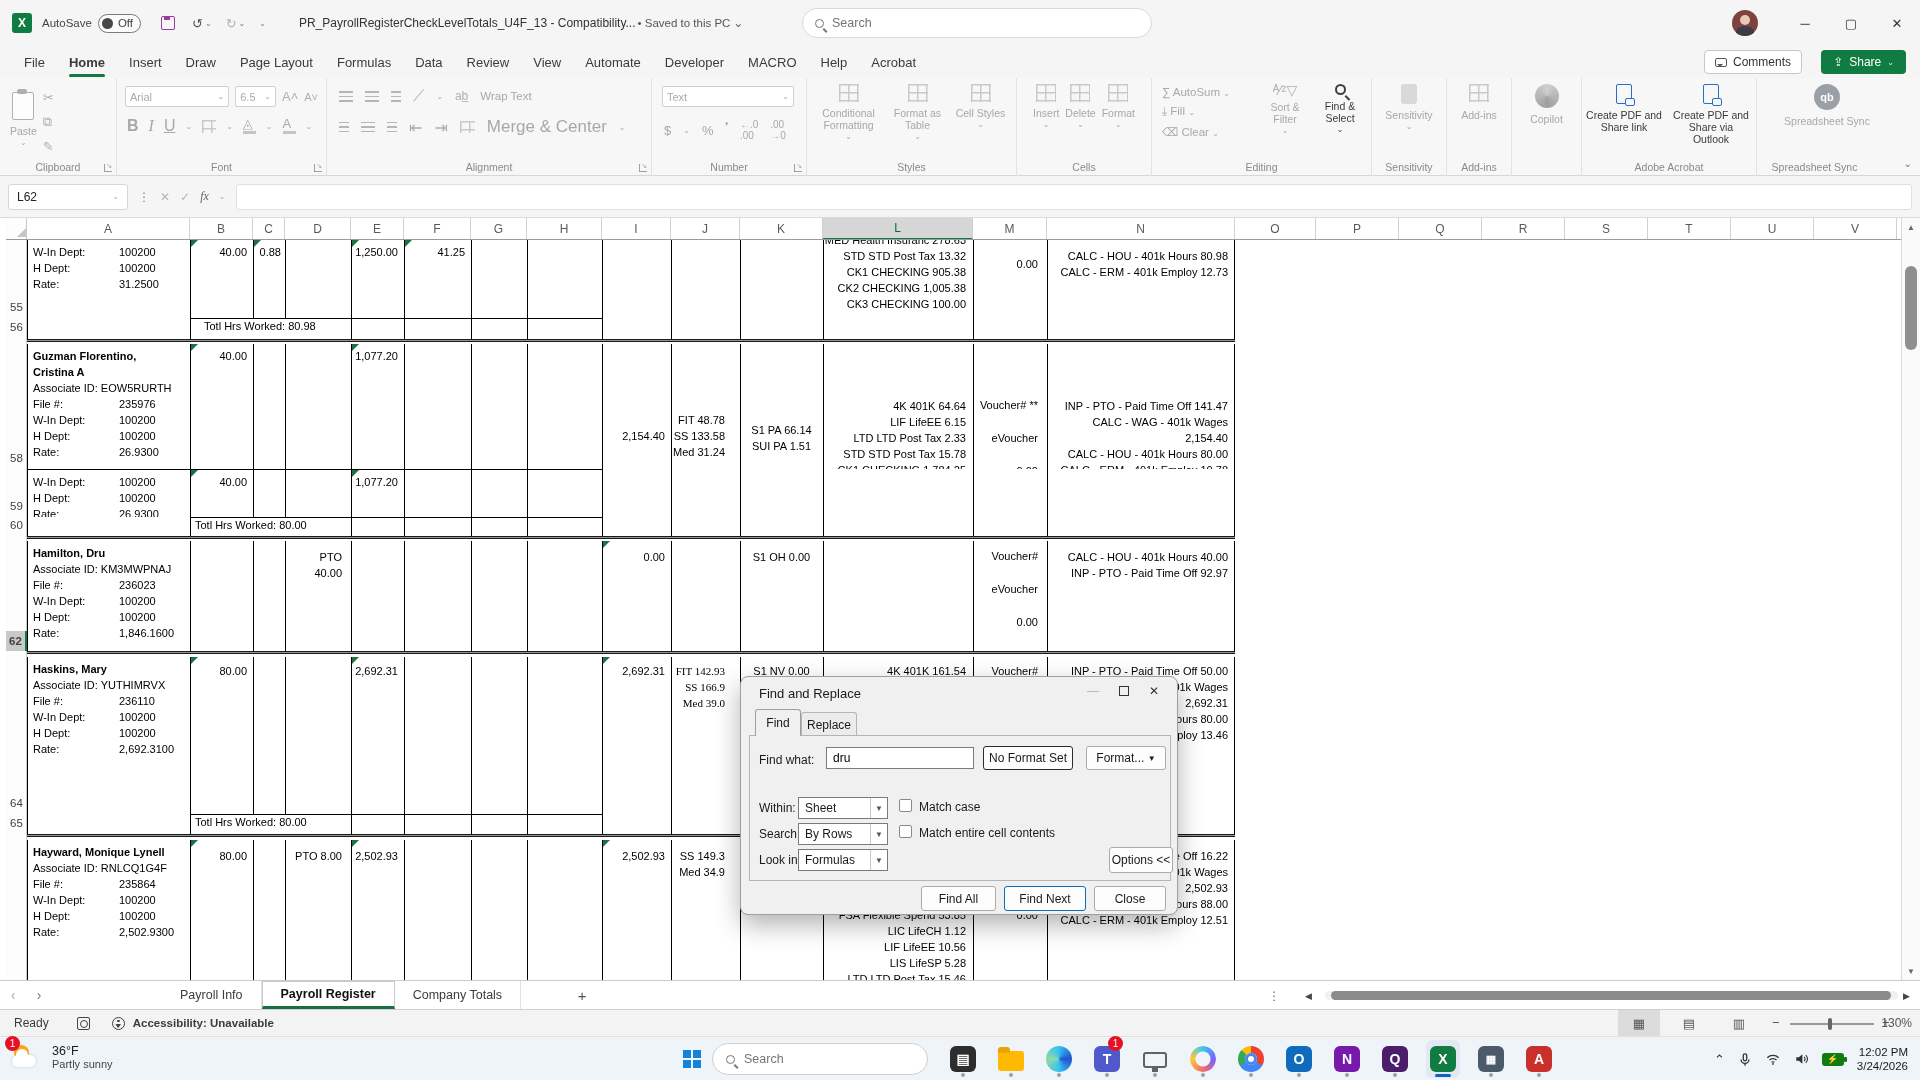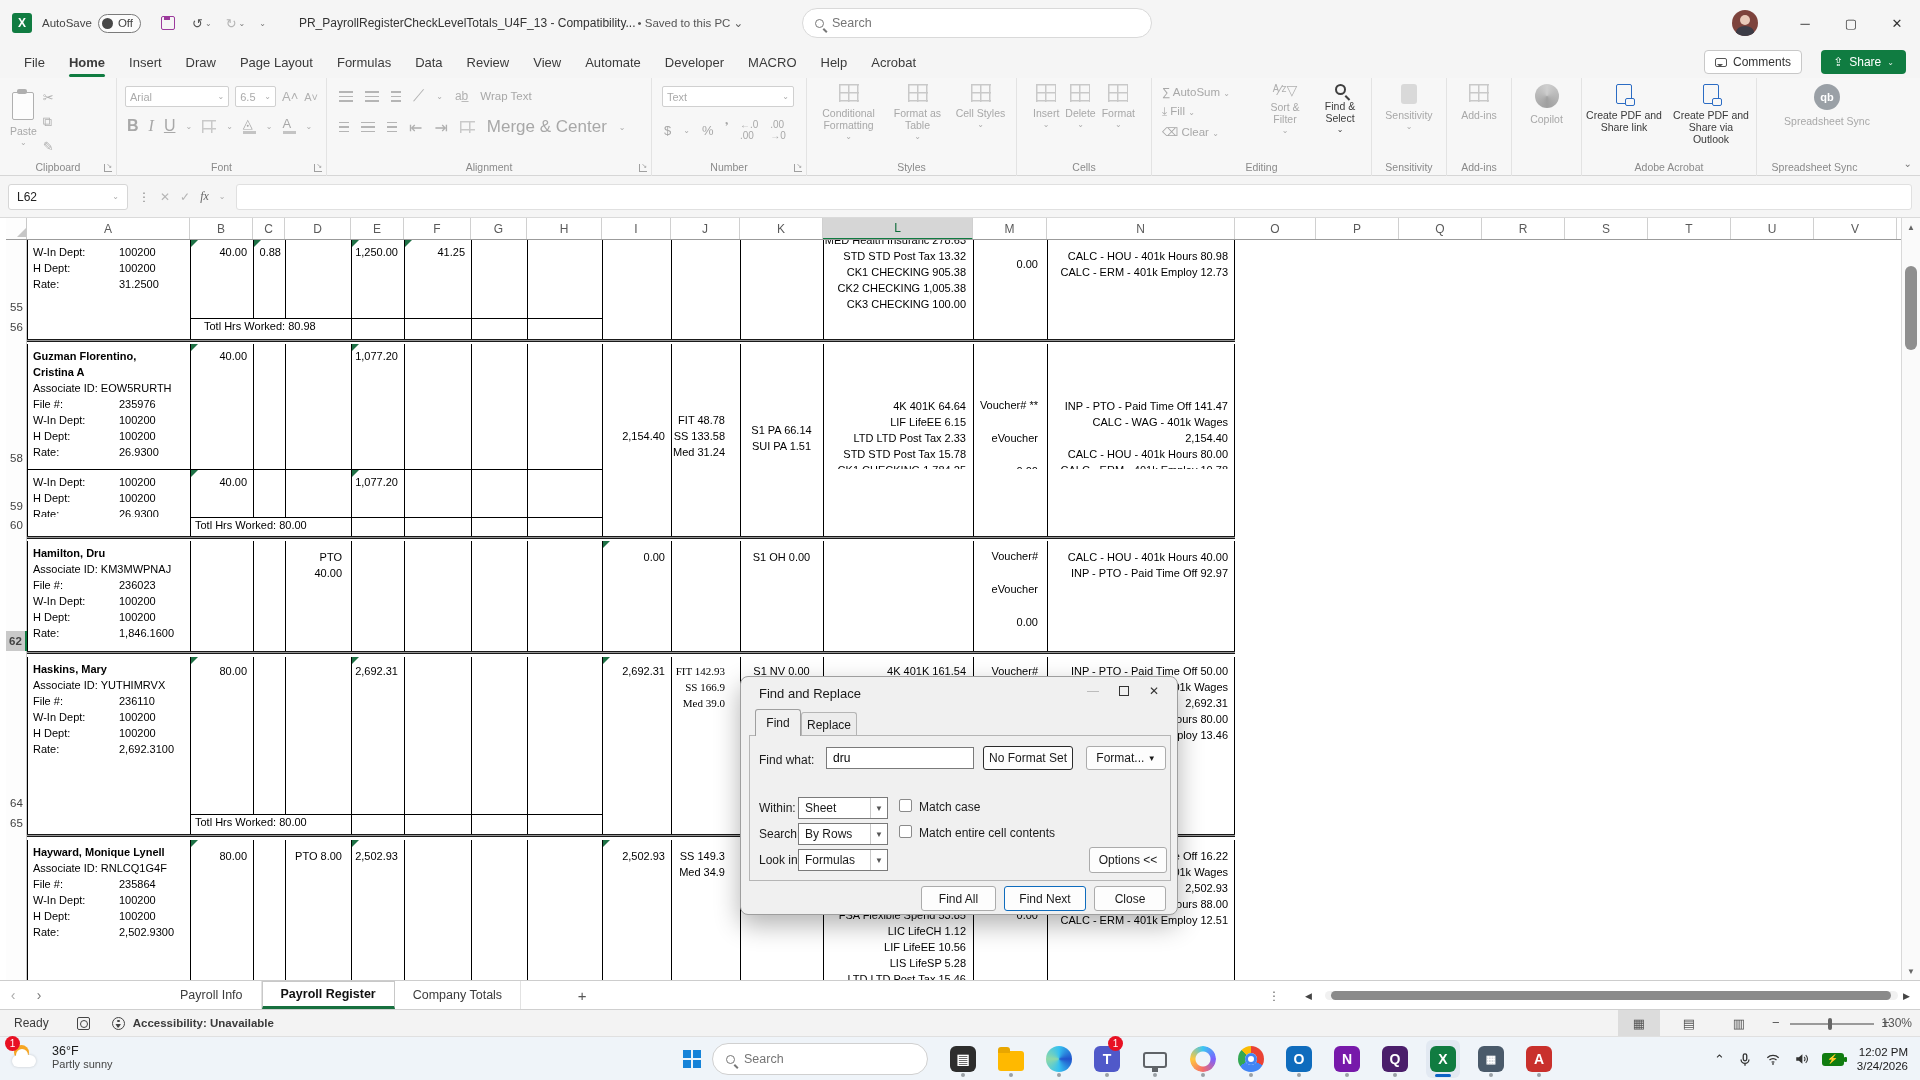--- a/index.html
+++ b/index.html
@@ -849,21 +849,21 @@
   <div class="dcombo" style="left:57px;top:172px;width:90px;height:22px">
     <span class="dcv">Formulas</span>
       <span class="dchev">▼</span>
   </div>
 
   <div class="dcb" style="left:158px;top:122px"></div>
   <span class="dlbl" style="left:178px;top:123px">Match case</span>
   <div class="dcb" style="left:158px;top:148px"></div>
   <span class="dlbl" style="left:178px;top:149px">Match entire cell contents</span>
 
-  <div class="dbtn" style="left:348px;top:170px;width:78px;height:26px">Options &lt;&lt;</div>
+  <div class="dbtn" style="left:368px;top:170px;width:64px;height:26px">Options &lt;&lt;</div>
 
   <div class="dbtn" style="left:180px;top:209px;width:75px;height:25px">Find All</div>
   <div class="dbtn primary" style="left:263px;top:209px;width:82px;height:25px">Find Next</div>
   <div class="dbtn" style="left:353px;top:209px;width:72px;height:25px">Close</div>
 </div>
 
 <div id="tabbar">
   <div class="tnav" style="color:#aaa">‹</div>
   <div class="tnav">›</div>
   <div id="sheettabs">

